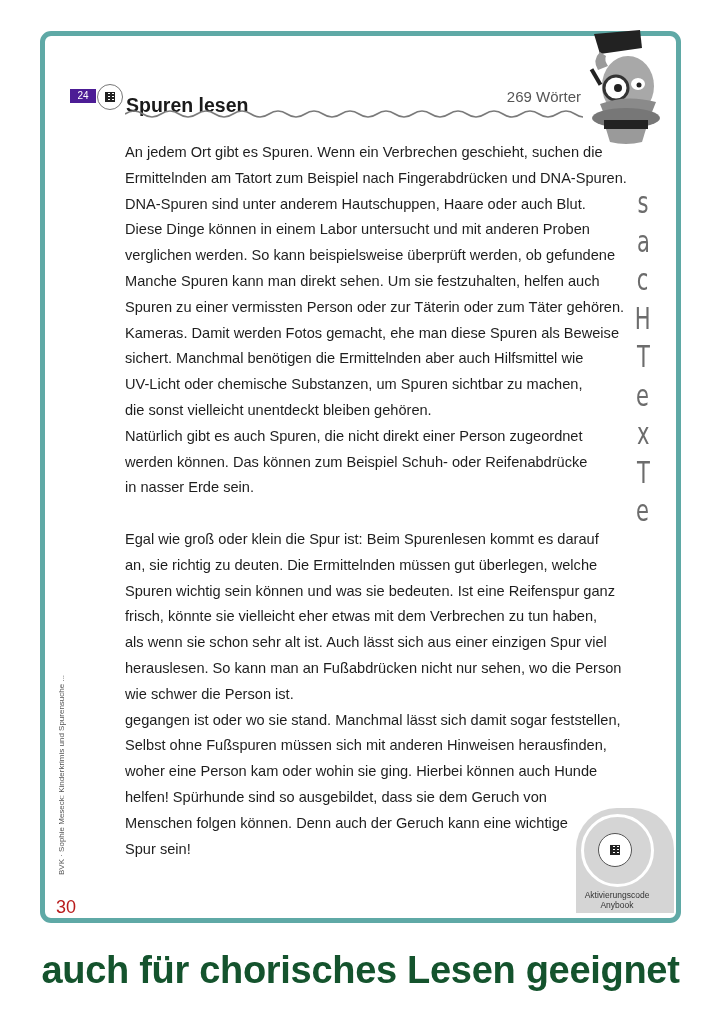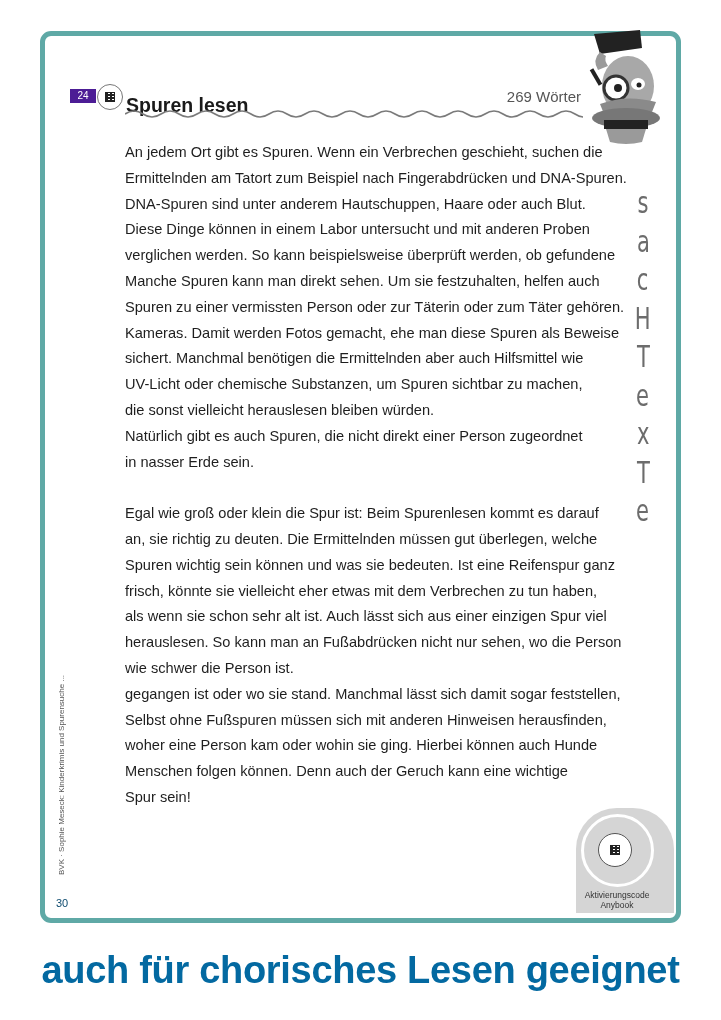--- a/index.html
+++ b/index.html
@@ -46,38 +46,38 @@
       display: flex; flex-direction: column; align-items: center;
     }
     .side-label span {
       display: block; font-family: "DejaVu Sans", sans-serif; font-size: 31px; line-height: 38.5px; color: #6c6c6c;
       transform: scaleX(0.68); font-weight: normal;
     }
     .vertical-credit {
       position: absolute; left: 57px; top: 875px; transform-origin: 0 0; transform: rotate(-90deg);
       font-size: 8px; color: #555; white-space: nowrap;
     }
-    .page-num { position: absolute; left: 56px; top: 897px; font-size: 11px; color: #0c4a6e; }
+    .page-num { position: absolute; left: 56px; top: 897px; font-size: 18px; color: #b91c1c; }
     .anybook {
       position: absolute; left: 576px; top: 808px; width: 98px; height: 105px; background: #d5d5d5;
       border-radius: 41px 41px 0 0;
     }
     .anybook .ring {
       position: absolute; left: 5px; top: 6px; width: 67px; height: 67px; border: 3px solid #fff; border-radius: 50%;
     }
     .anybook .inner {
       position: absolute; left: 22px; top: 25px; width: 32px; height: 32px; border-radius: 50%;
       background: #fff; border: 1px solid #555; display: flex; align-items: center; justify-content: center;
     }
     .anybook .label {
       position: absolute; left: 0; top: 82px; width: 82px; text-align: center; font-size: 8.5px; line-height: 10px; color: #333;
     }
     .footer-text {
       position: absolute; left: 0; top: 945px; width: 721px; text-align: center;
-      font-size: 38px; font-weight: bold; color: #0369a1; line-height: 50px; letter-spacing: -0.3px;
+      font-size: 38px; font-weight: bold; color: #14532d; line-height: 50px; letter-spacing: -0.3px;
     }
   </style>
 </head>
 <body>
 
 <div class="frame"></div>
 
 <div class="header">
   <div class="num-badge">24</div>
   <div class="qr-circle">
@@ -110,36 +110,38 @@
     <p>An jedem Ort gibt es Spuren. Wenn ein Verbrechen geschieht, suchen die</p>
     <p>Ermittelnden am Tatort zum Beispiel nach Fingerabdrücken und DNA-Spuren.</p>
     <p>DNA-Spuren sind unter anderem Hautschuppen, Haare oder auch Blut.</p>
     <p>Diese Dinge können in einem Labor untersucht und mit anderen Proben</p>
     <p>verglichen werden. So kann beispielsweise überprüft werden, ob gefundene</p>
     <p>Manche Spuren kann man direkt sehen. Um sie festzuhalten, helfen auch</p>
     <p>Spuren zu einer vermissten Person oder zur Täterin oder zum Täter gehören.</p>
     <p>Kameras. Damit werden Fotos gemacht, ehe man diese Spuren als Beweise</p>
     <p>sichert. Manchmal benötigen die Ermittelnden aber auch Hilfsmittel wie</p>
     <p>UV-Licht oder chemische Substanzen, um Spuren sichtbar zu machen,</p>
-    <p>die sonst vielleicht herauslesen bleiben würden.</p>
+    <p>die sonst vielleicht unentdeckt bleiben gehören.</p>
     <p>Natürlich gibt es auch Spuren, die nicht direkt einer Person zugeordnet</p>
+    <p>werden können. Das können zum Beispiel Schuh- oder Reifenabdrücke</p>
     <p>in nasser Erde sein.</p>
   </div>
   <div class="gap"></div>
   <div>
     <p>Egal wie groß oder klein die Spur ist: Beim Spurenlesen kommt es darauf</p>
     <p>an, sie richtig zu deuten. Die Ermittelnden müssen gut überlegen, welche</p>
     <p>Spuren wichtig sein können und was sie bedeuten. Ist eine Reifenspur ganz</p>
     <p>frisch, könnte sie vielleicht eher etwas mit dem Verbrechen zu tun haben,</p>
     <p>als wenn sie schon sehr alt ist. Auch lässt sich aus einer einzigen Spur viel</p>
     <p>herauslesen. So kann man an Fußabdrücken nicht nur sehen, wo die Person</p>
     <p>wie schwer die Person ist.</p>
     <p>gegangen ist oder wo sie stand. Manchmal lässt sich damit sogar feststellen,</p>
     <p>Selbst ohne Fußspuren müssen sich mit anderen Hinweisen herausfinden,</p>
     <p>woher eine Person kam oder wohin sie ging. Hierbei können auch Hunde</p>
+    <p>helfen! Spürhunde sind so ausgebildet, dass sie dem Geruch von</p>
     <p>Menschen folgen können. Denn auch der Geruch kann eine wichtige</p>
     <p>Spur sein!</p>
   </div>
 </div>
 
 <div class="side-label">
   <span>s</span>
   <span>a</span>
   <span>c</span>
   <span>H</span>

